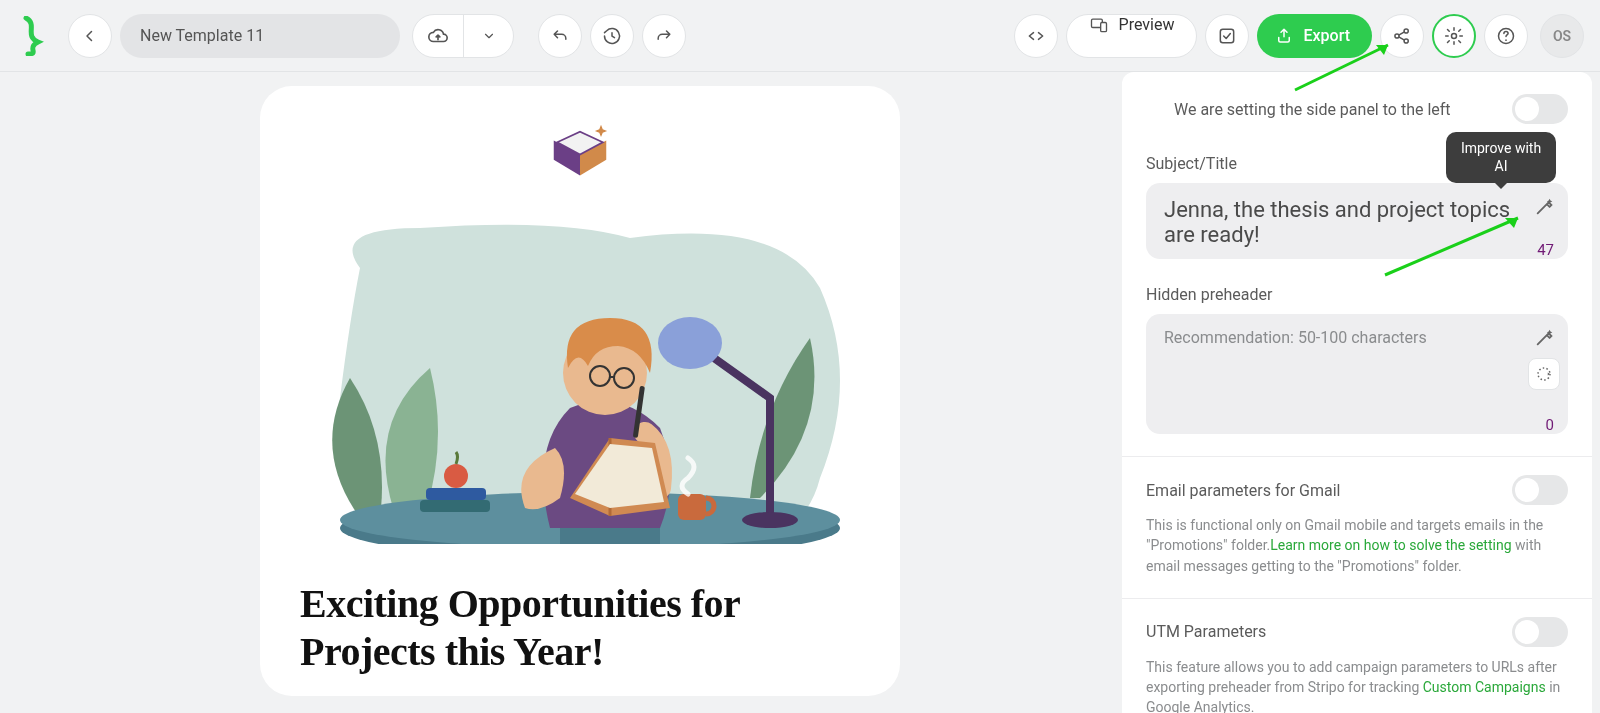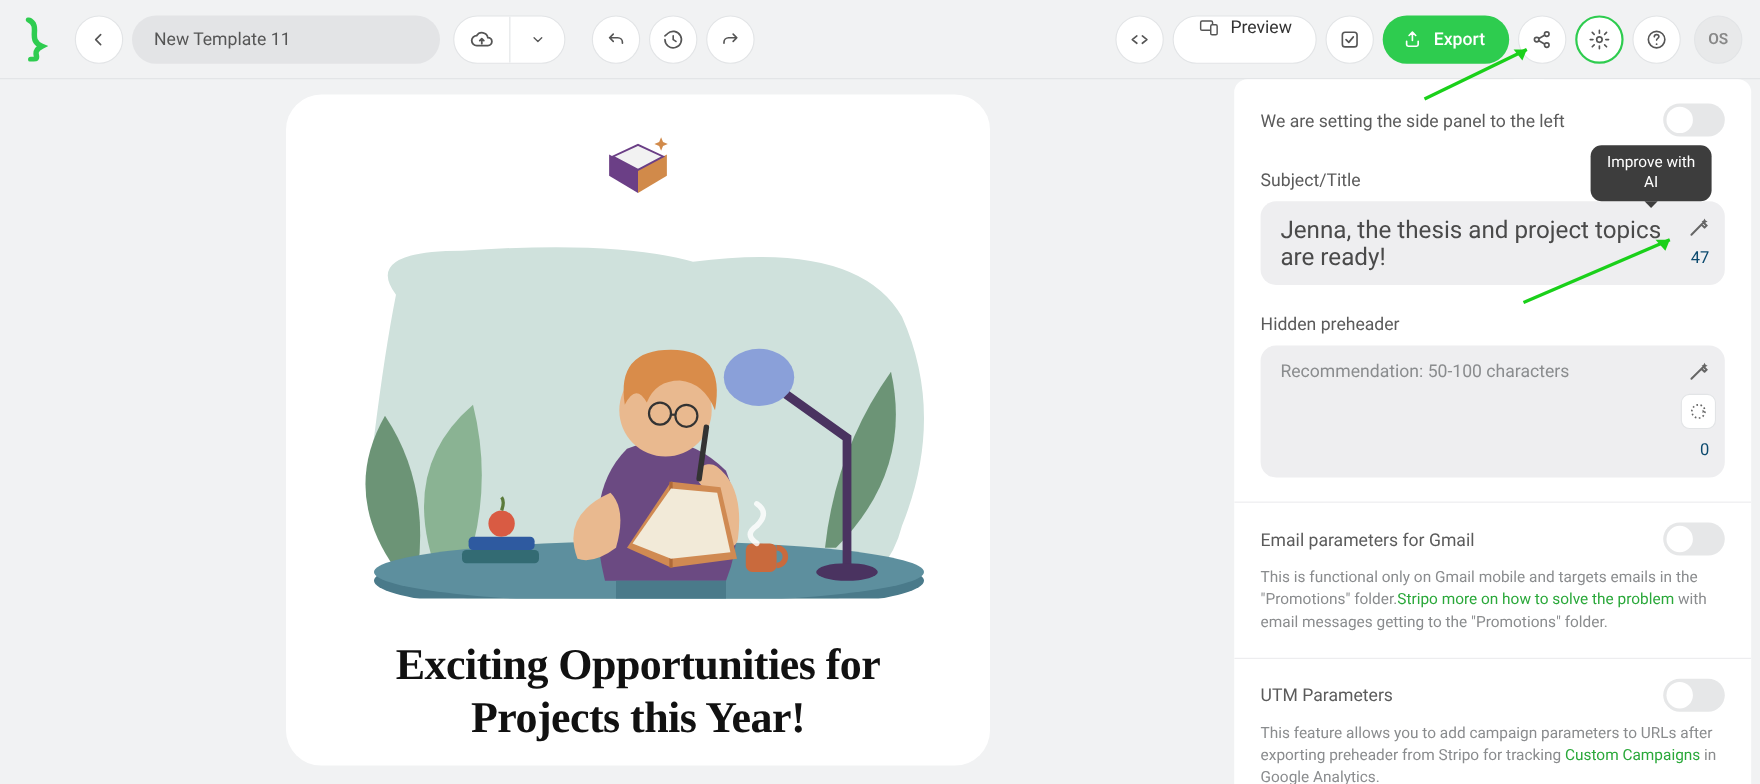--- a/index.html
+++ b/index.html
@@ -110,21 +110,21 @@
     width: 560px; height: 380px;
     border-radius: 28px;
     position:relative;
     overflow:hidden;
   }
   .canvas-heading {
     font-family: Georgia, 'Times New Roman', serif;
     font-weight: 800;
     font-size: 40px;
     line-height: 1.2;
-    text-align:center;
+    text-align:left;
     color:#111;
     margin-top: 36px;
     letter-spacing: -0.5px;
     font-stretch: condensed;
   }
   
   .side-panel {
     position:absolute;
     right: 8px;
     top: 72px;
@@ -142,21 +142,21 @@
     width: 20px; height: 20px;
     background:#fff;
     transform: rotate(45deg);
     border-top-left-radius:3px;
   }
   .panel-row {
     display:flex; align-items:center; justify-content:space-between;
     font-size: 16px; color:#5b5b5b;
     margin-bottom: 10px;
   }
-  .panel-row.first { margin-bottom: 30px; }
+  .panel-row.first { margin-bottom: 30px; margin-left: 28px; }
   .toggle {
     width: 56px; height: 30px; border-radius: 15px;
     background:#e6e7e8; position:relative; cursor:pointer;
   }
   .toggle::after{
     content:""; position:absolute; left:3px; top:3px;
     width:24px; height:24px; border-radius:12px; background:#fff;
   }
   .section-label { font-size:16px; color:#5b5b5b; margin: 16px 0 10px; }
   .text-card {
@@ -167,22 +167,22 @@
     min-height: 76px;
     display:flex; flex-direction:column;
   }
   .text-card textarea, .text-card .fake-input {
     border:none; background:transparent; outline:none; resize:none;
     font-size: 22px; color:#4a4a4a; width:100%;
     font-family: inherit;
   }
   .text-card .placeholder { color:#8a8c8e; font-size:16px; }
   .text-card .counter {
-    position:absolute; right:14px; bottom:16px;
-    font-size:15px; color:#0c4a6e;
+    position:absolute; right:14px; bottom:0;
+    font-size:15px; color:#701a75;
   }
   .ai-icon-slot {
     position:absolute; right:12px; top:12px;
     width:22px; height:22px; cursor:pointer;
     color:#666;
   }
   .preheader-card { min-height: 120px; }
   .loading-chip {
     position:absolute; right:8px; top:44px;
     width:32px; height:32px; border-radius:8px;
@@ -426,21 +426,21 @@
     <div class="counter">0</div>
   </div>
 
   <div class="divider"></div>
 
   <div class="panel-row">
     <span>Email parameters for Gmail</span>
     <div class="toggle"></div>
   </div>
   <div class="help-text">
-    <span>This is functional only on Gmail mobile and targets emails in the "Promotions" folder.</span><span class="link">Stripo more on how to solve the problem</span><span> with email messages getting to the "Promotions" folder.</span>
+    <span>This is functional only on Gmail mobile and targets emails in the "Promotions" folder.</span><span class="link">Learn more on how to solve the setting</span><span> with email messages getting to the "Promotions" folder.</span>
   </div>
 
   <div class="divider"></div>
 
   <div class="panel-row">
     <span>UTM Parameters</span>
     <div class="toggle"></div>
   </div>
   <div class="help-text">
     <span>This feature allows you to add campaign parameters to URLs after exporting preheader from Stripo for tracking </span><span class="link">Custom Campaigns</span><span> in Google Analytics.</span>

